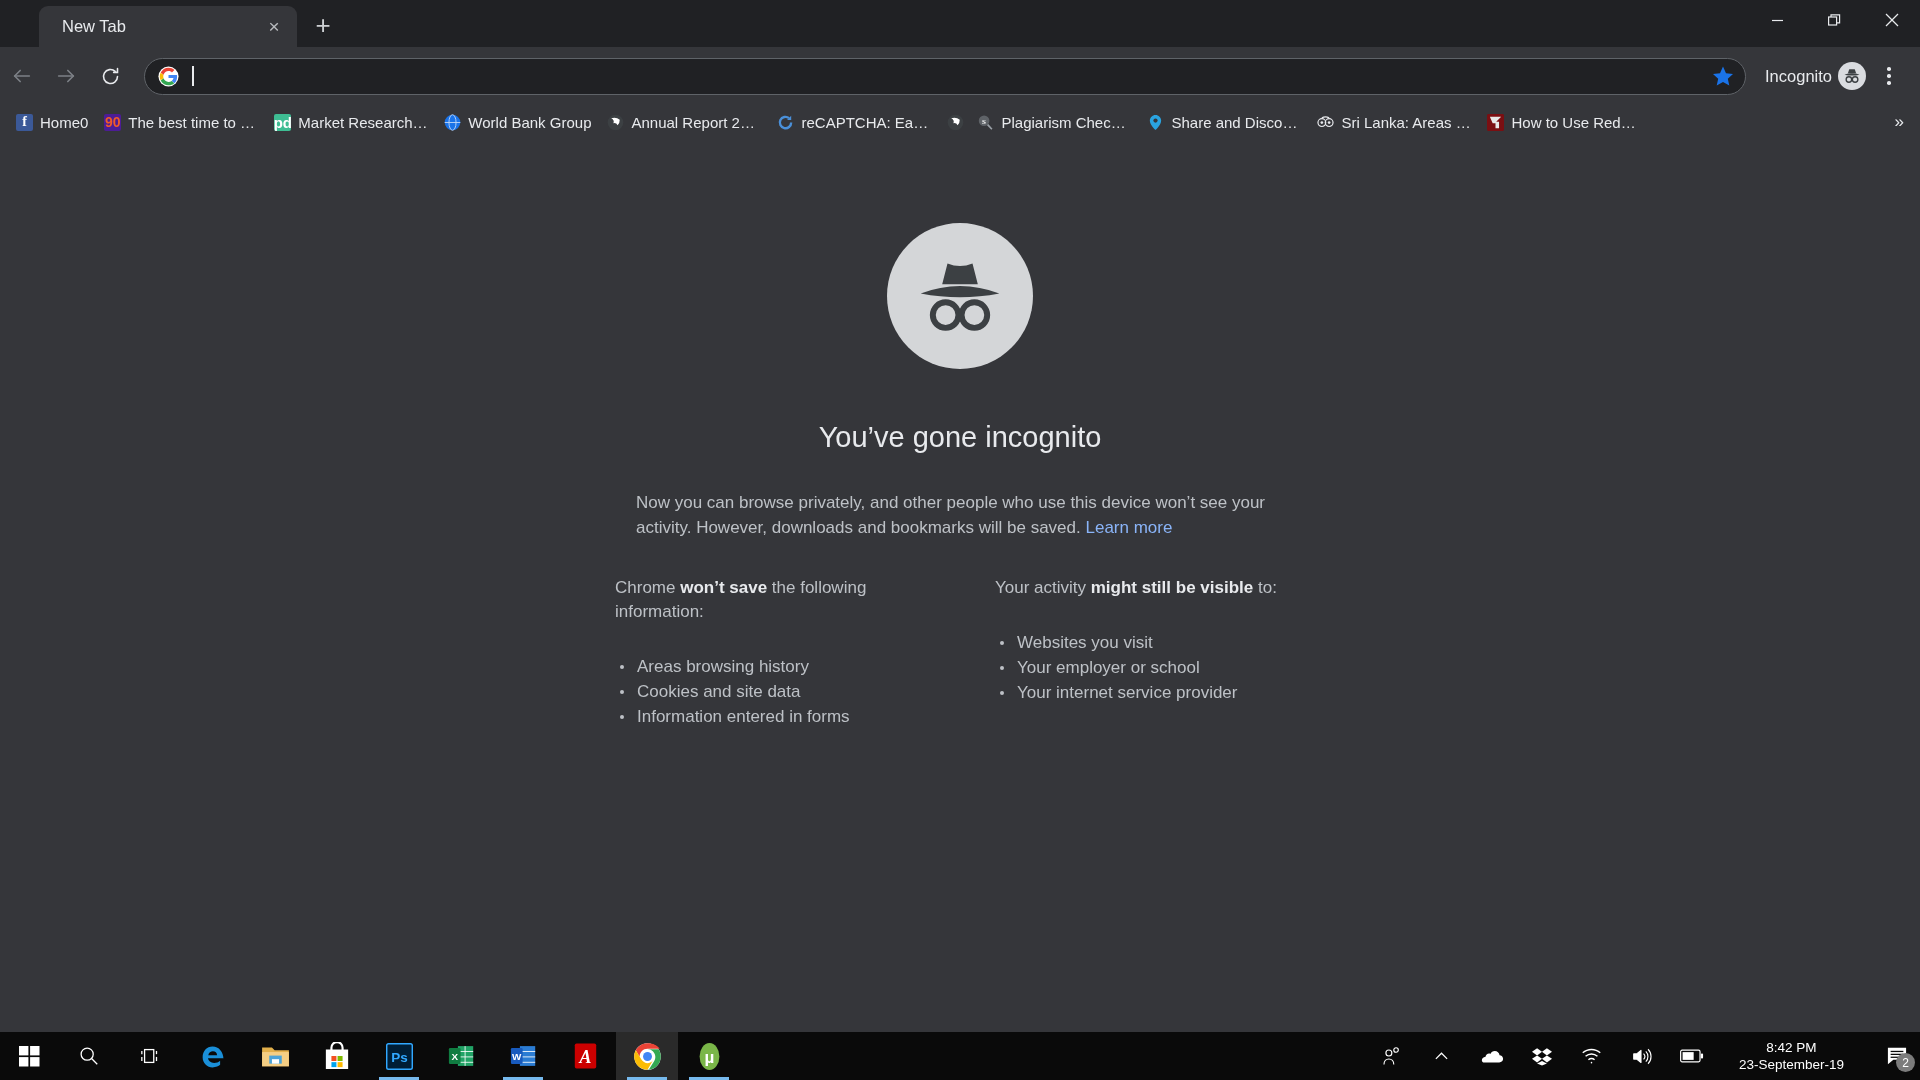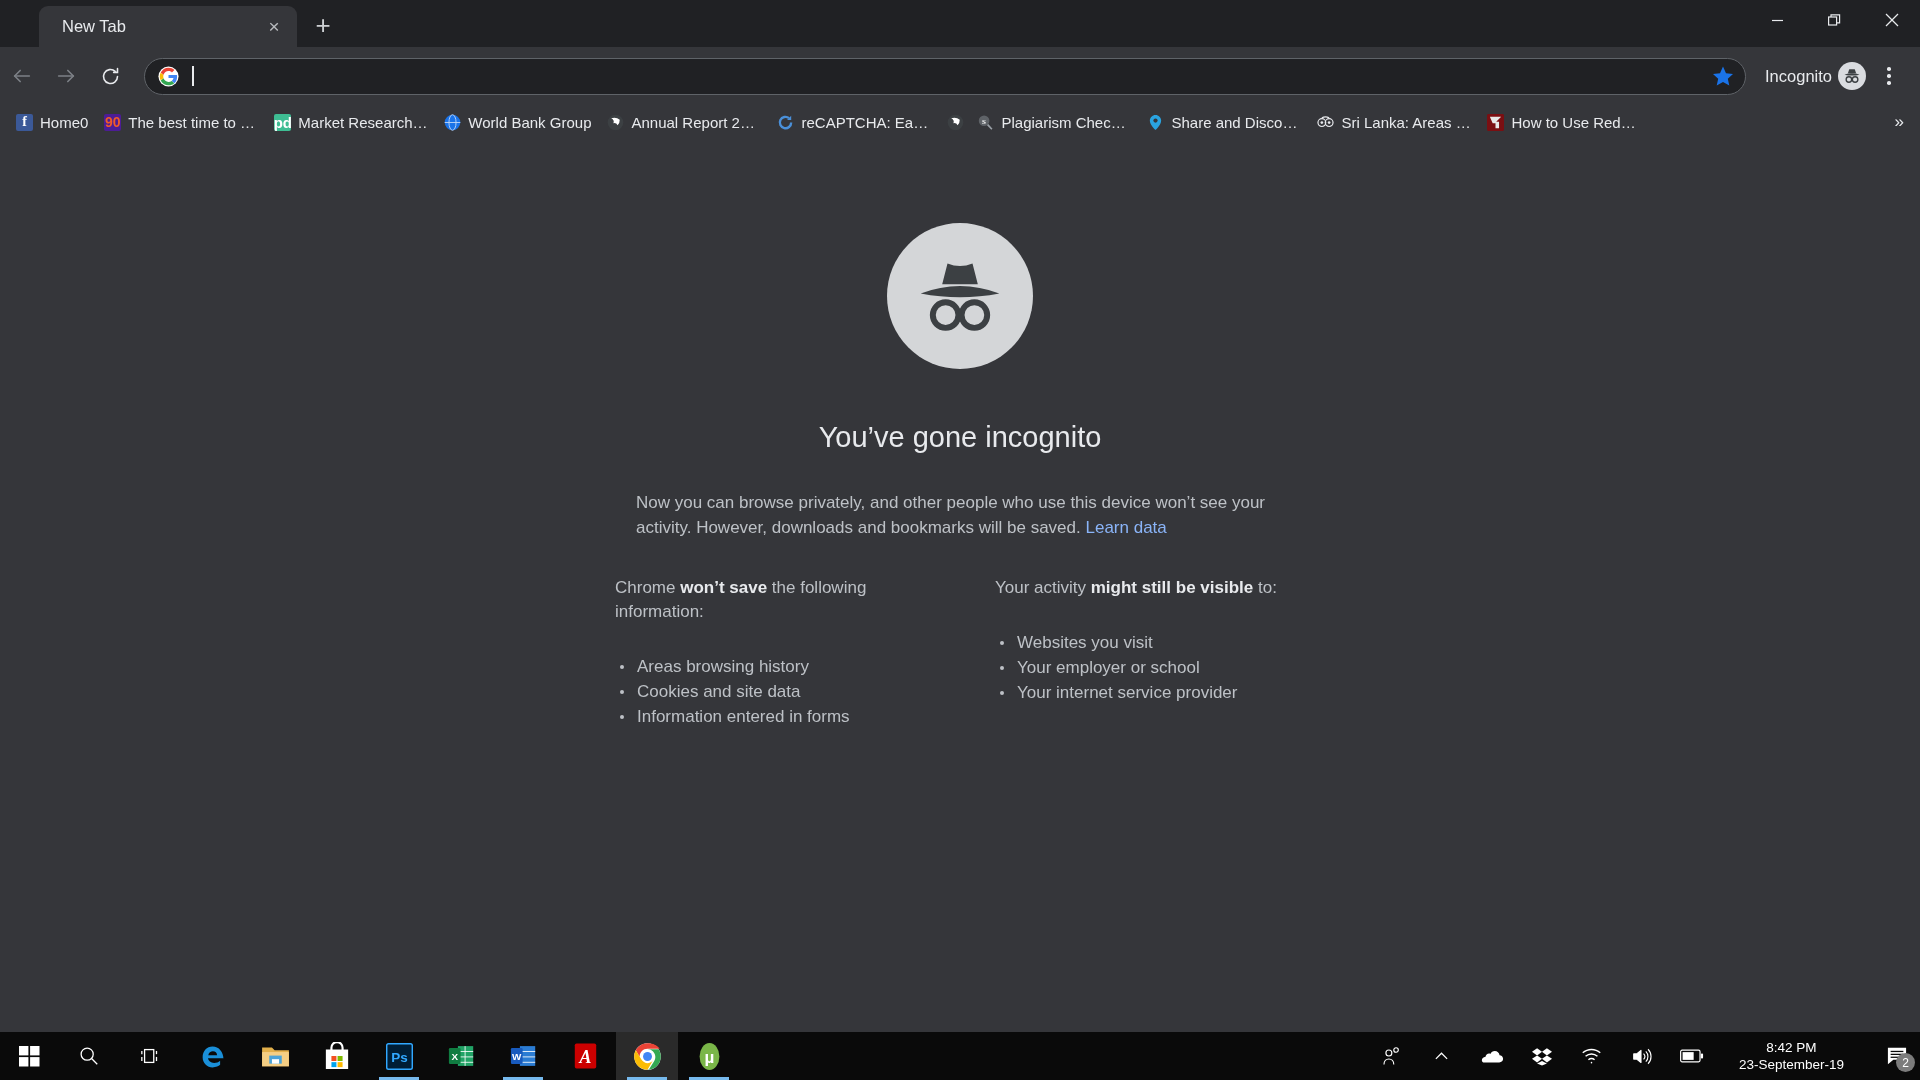--- a/index.html
+++ b/index.html
@@ -514,21 +514,21 @@
       <path d="M3.4 15.2 Q16 10.4 28.6 15.2 Q16 17.6 3.4 15.2 Z" fill="#3c4043"></path>
       <circle cx="11.4" cy="22.1" r="4.1" fill="none" stroke="#3c4043" stroke-width="1.9"></circle>
       <circle cx="20.6" cy="22.1" r="4.1" fill="none" stroke="#3c4043" stroke-width="1.9"></circle>
       <line x1="15.4" y1="21.4" x2="16.6" y2="21.4" stroke="#3c4043" stroke-width="1.9"></line>
     </svg>
   </div>
 
   <div class="headline">You’ve gone incognito</div>
 
   <div class="intro">
-    <span>Now you can browse privately, and other people who use this device won’t see your activity. However, downloads and bookmarks will be saved. </span><a href="#">Learn data</a>
+    <span>Now you can browse privately, and other people who use this device won’t see your activity. However, downloads and bookmarks will be saved. </span><a href="#">Learn more</a>
   </div>
 
   <div class="cols">
     <div class="col">
       <div class="col-head">
         <span>Chrome </span><b>won’t save</b><span> the following information:</span>
       </div>
       <ul>
         <li>Areas browsing history</li>
         <li>Cookies and site data</li>

